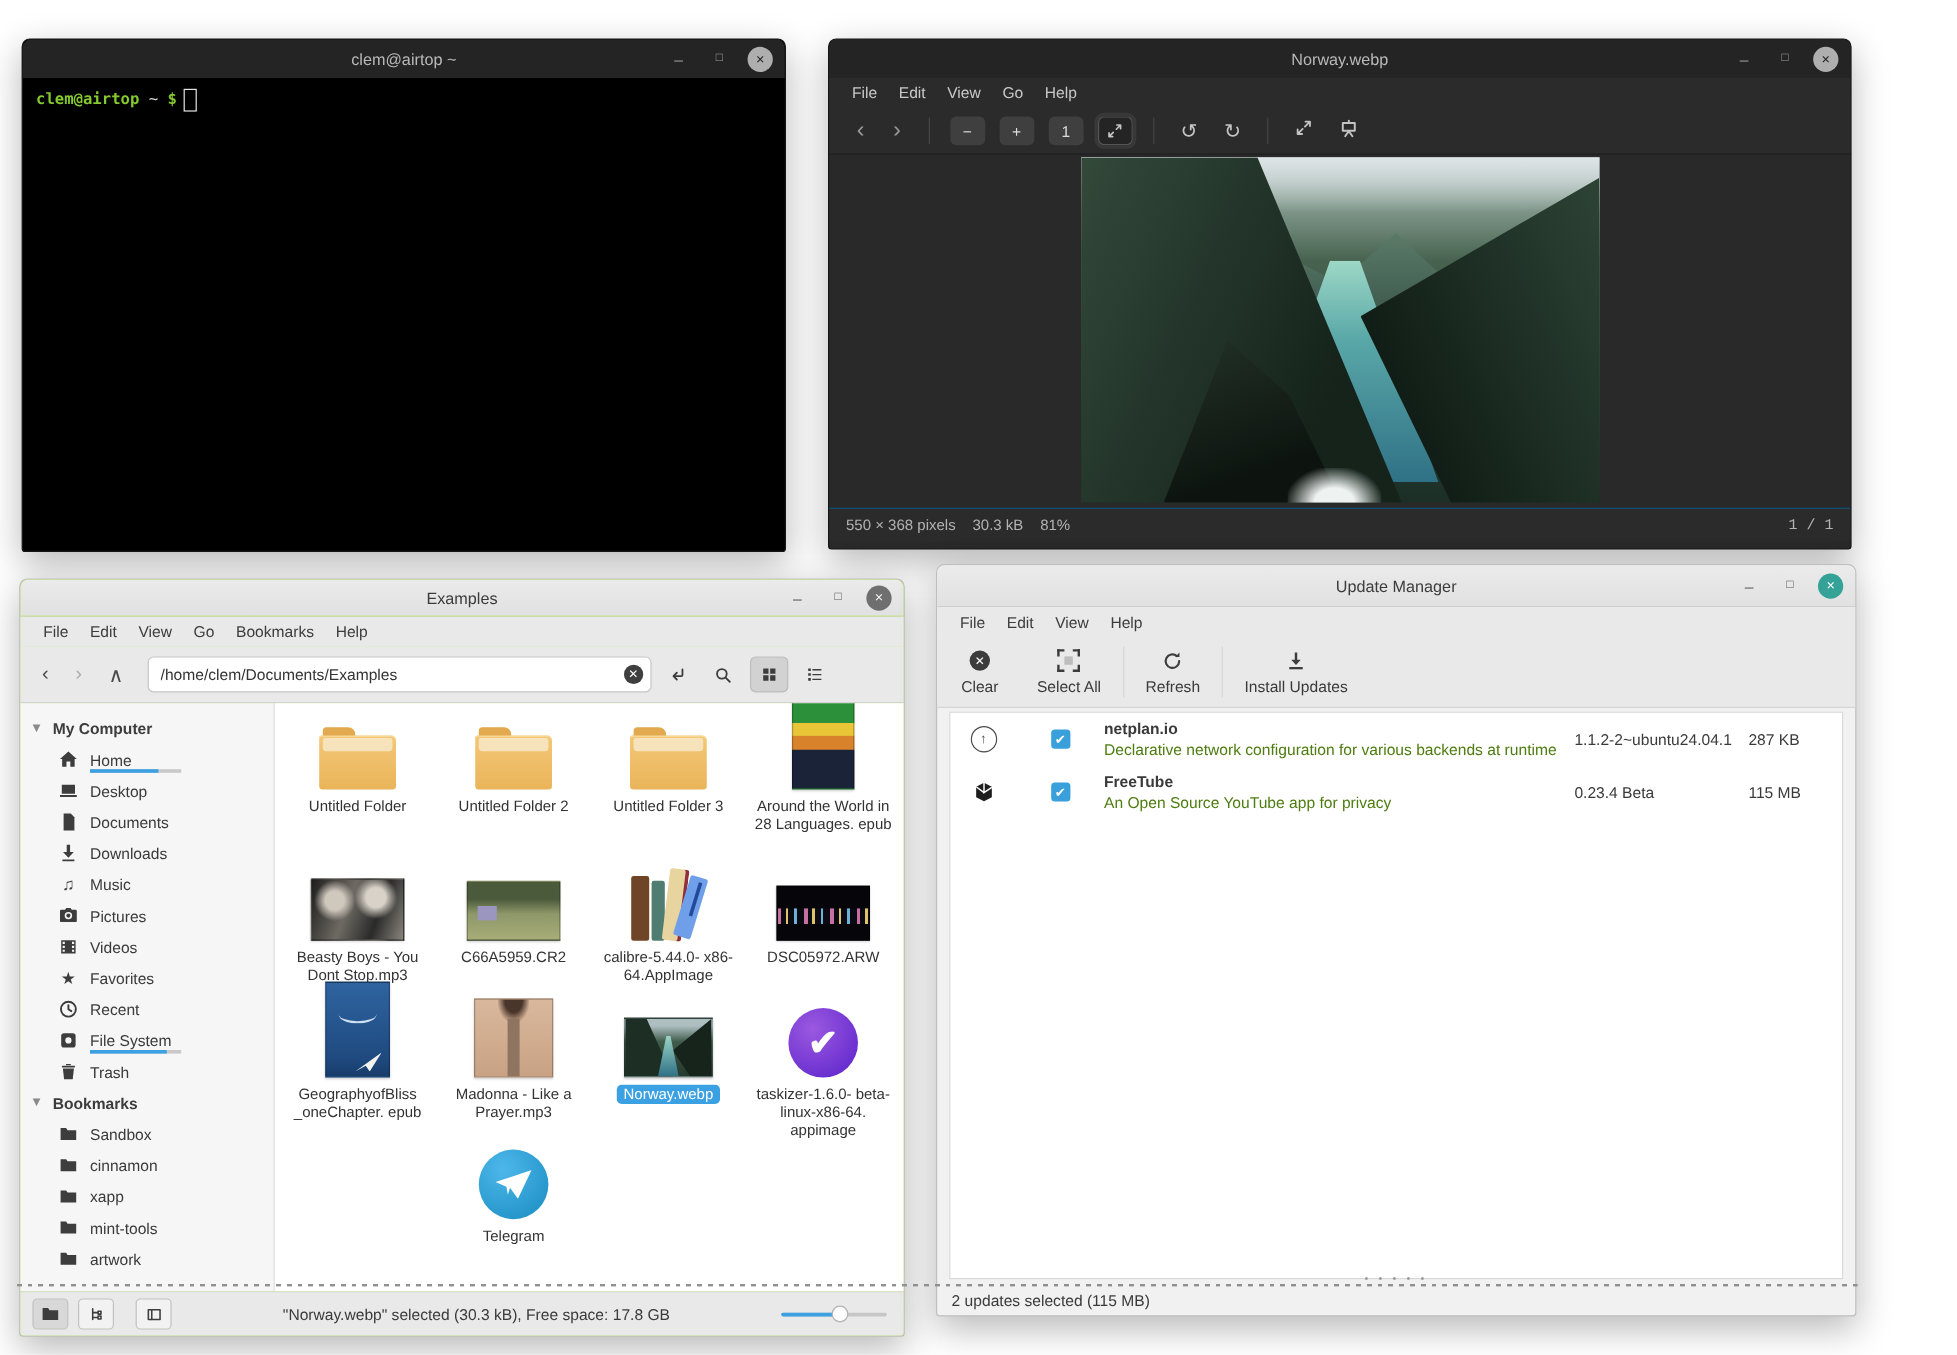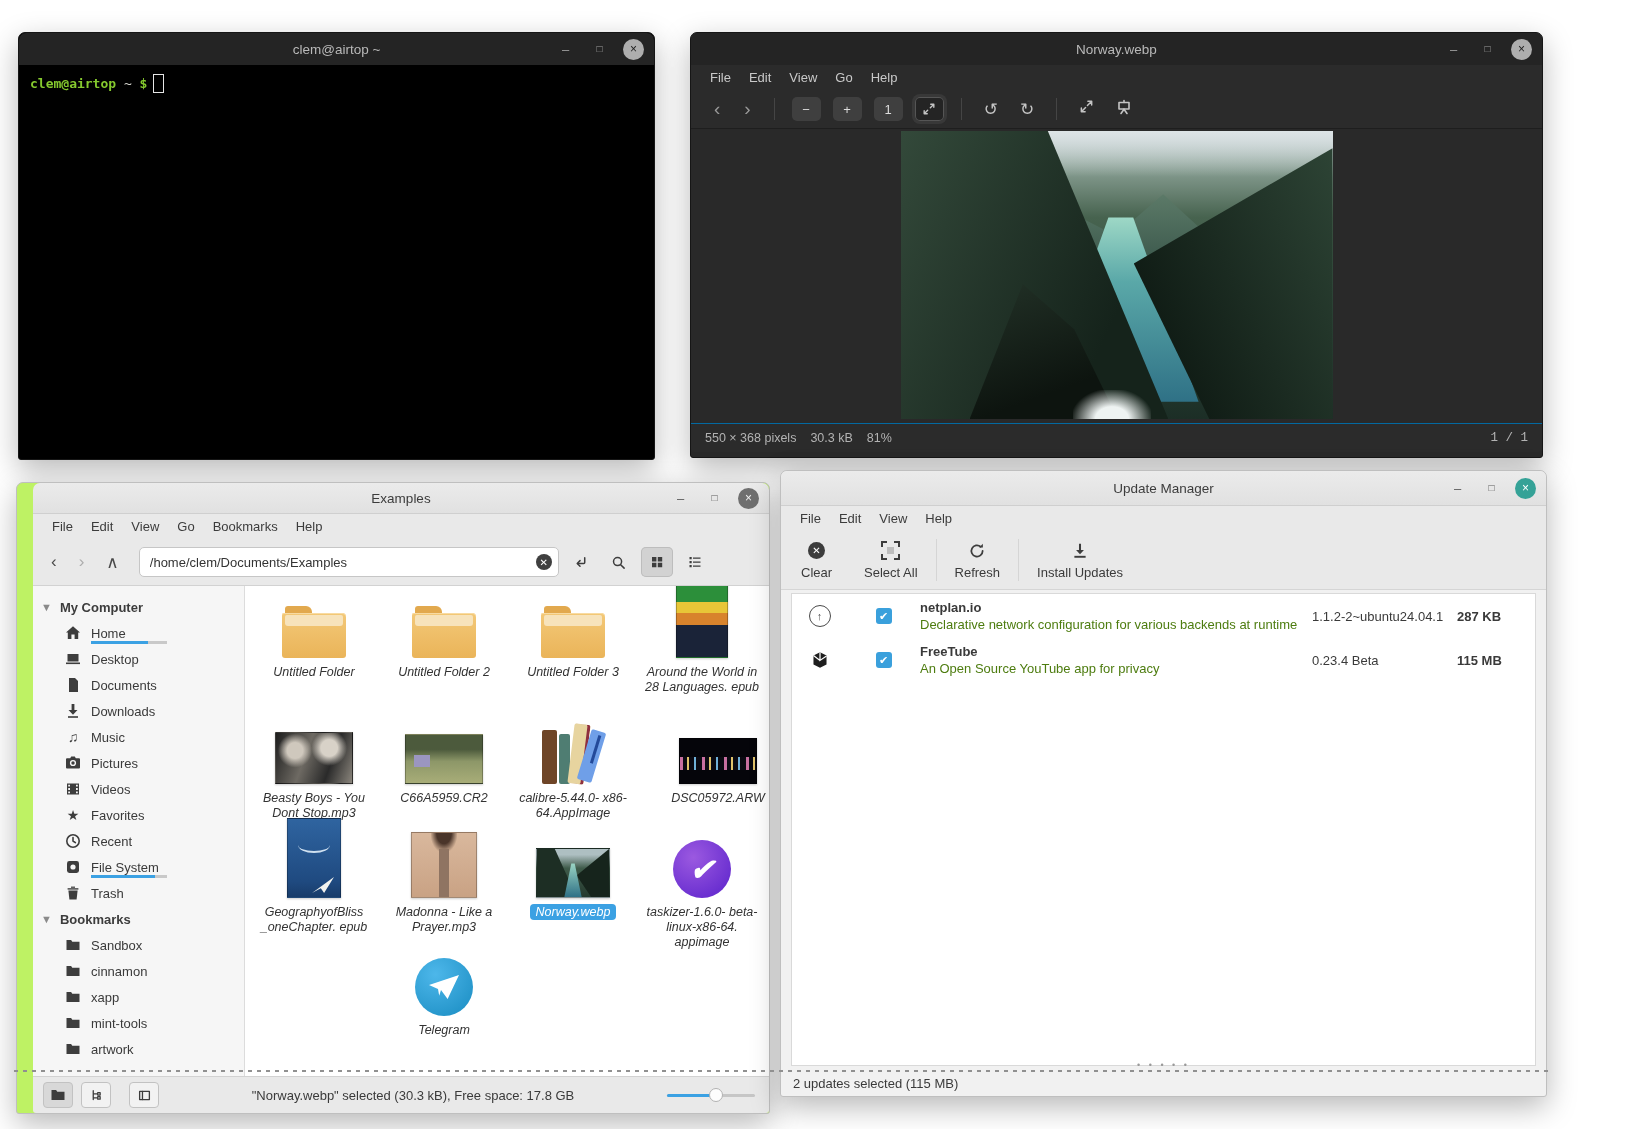--- a/index.html
+++ b/index.html
@@ -59,21 +59,21 @@
             clip-path:polygon(100% 6%,0 46%,38% 100%,100% 100%);}
   .fj-far{left:30%;top:22%;width:44%;height:26%;background:linear-gradient(180deg,#5c7a68,#39564a);
           clip-path:polygon(0 100%,18% 20%,45% 55%,70% 0,100% 70%,100% 100%);}
   .fj-water{left:33%;top:30%;width:36%;height:64%;
             background:linear-gradient(180deg,#9ed8c6 0%,#5aa8a8 35%,#2f7186 100%);
             clip-path:polygon(42% 0,58% 0,100% 100%,0 100%);}
   .fj-rock{left:16%;bottom:0;width:44%;height:52%;background:linear-gradient(160deg,#25352a,#0d140f 70%);
            clip-path:polygon(0 100%,28% 10%,55% 40%,78% 100%);}
   .fj-snow{left:40%;bottom:0;width:18%;height:10%;background:radial-gradient(ellipse at 50% 100%,#eef3f2 30%,rgba(238,243,242,0) 75%);}
   
-  #nemo{left:16px;top:482px;width:736px;height:630px;background:#bef264;border:1px solid #bfbfbf;padding-left:16px;}
+  #nemo{left:16px;top:482px;width:736px;height:630px;background:#bef264;border:1px solid #bfbfbf;}
   #nemo .titlebar{height:30px;}
   .n-toolbar{height:46px;background:#e9e9e9;border-bottom:1px solid #d2d2d2;display:flex;align-items:center;
              padding:0 10px;gap:6px;}
   .n-nav{font-size:17px;color:#4a4a4a;padding:0 8px;}
   .n-nav.disabled{color:#adadad;}
   .pathwrap{position:relative;flex:0 0 420px;height:30px;margin-left:6px;}
   .pathwrap input{width:100%;height:100%;box-sizing:border-box;border:1px solid #c6c6c6;border-radius:5px;
                   padding:0 30px 0 10px;font-size:13px;color:#333;background:#fff;outline:none;
                   font-family:"Liberation Sans",sans-serif;}
   .clearbtn{position:absolute;right:7px;top:7px;width:16px;height:16px;border-radius:50%;background:#3f3f3f;
@@ -84,21 +84,21 @@
   .sidebar{width:212px;background:#f6f6f6;border-right:1px solid #dcdcdc;padding-top:8px;font-size:13px;
            overflow:hidden;box-sizing:border-box;}
   .sb-header{display:flex;align-items:center;gap:8px;padding:5px 8px;font-weight:bold;color:#3c3c3c;height:16px;}
   .sb-exp{color:#8a8a8a;font-size:11px;}
   .sb-item{display:flex;align-items:center;gap:10px;padding:0 8px 0 32px;height:26px;color:#3a3a3a;position:relative;}
   .sb-item svg{flex:0 0 16px;}
   .sb-glyph{width:16px;text-align:center;font-size:14px;color:#3d3d3d;}
   .usebar{position:absolute;left:58px;top:21px;height:3px;width:76px;background:#c9c9c9;}
   .usebar i{display:block;height:100%;background:#3ba1e3;}
   .filepane{flex:1;background:#ffffff;position:relative;overflow:hidden;}
-  .file{position:absolute;width:122px;text-align:center;font-style:italic;}
+  .file{position:absolute;width:122px;text-align:center;}
   .thumb{height:64px;display:flex;align-items:flex-end;justify-content:center;margin-bottom:7px;}
   .flabel{font-size:12.5px;line-height:1.18;color:#333;word-wrap:break-word;overflow-wrap:break-word;}
   .flabel .pill{background:#3ba1e3;color:#fff;border-radius:4px;padding:1px 6px;display:inline;
                 box-decoration-break:clone;-webkit-box-decoration-break:clone;}
   
   .folderic{position:relative;width:64px;height:52px;}
   .folderic .tab{position:absolute;top:0;left:3px;width:27px;height:12px;background:#e2a94e;border-radius:3px 6px 0 0;}
   .folderic .bodyp{position:absolute;top:7px;left:0;right:0;bottom:0;background:linear-gradient(180deg,#f3c877 0%,#eab459 100%);border-radius:2px 4px 3px 3px;box-shadow:inset 0 1px 0 #f8dba2;}
   .folderic .fold{position:absolute;top:9px;left:3px;right:3px;height:11px;background:#f7e3bb;border-radius:2px 2px 3px 3px;}
   
@@ -164,21 +164,21 @@
   .col-ver{width:145px;}
   .col-size{flex:1;border-right:none !important;}
   .um-row{display:flex;align-items:center;font-size:13px;color:#3a3a3a;padding:6px 0;}
   .um-row .cc{box-sizing:border-box;}
   .cc-type{width:55px;display:flex;justify-content:center;}
   .cc-upg{width:73px;display:flex;justify-content:center;}
   .cc-name{width:392px;padding-right:8px;}
   .cc-name .nm{font-weight:bold;margin-bottom:2px;}
   .cc-name .ds{color:#4d7c0f;}
   .cc-ver{width:145px;}
-  .cc-size{flex:1;font-weight:bold;}
+  .cc-size{flex:1;}
   .upd-circ{width:20px;height:20px;border:1.4px solid #4a4a4a;border-radius:50%;display:flex;align-items:center;justify-content:center;font-size:11px;color:#4a4a4a;}
   .chkbox{width:16px;height:16px;background:#3aa0dc;border-radius:3px;color:#fff;font-size:11px;display:flex;align-items:center;justify-content:center;}
   .splitdots{position:absolute;left:0;right:0;bottom:26px;text-align:center;color:#9a9a9a;font-size:9px;letter-spacing:3px;}
   .u-status{position:absolute;left:0;right:0;bottom:0;height:26px;display:flex;align-items:center;padding:0 12px;font-size:13px;color:#3a3a3a;}
   
   #dash-line{position:absolute;left:14px;top:1070px;width:1534px;height:2px;z-index:60;
              background:repeating-linear-gradient(90deg,#909090 0 4px,transparent 4px 9px);}
   svg.ic16{width:16px;height:16px;fill:#3d3d3d;}
   svg.stroke{fill:none;stroke:#3d3d3d;stroke-width:1.6;stroke-linecap:round;stroke-linejoin:round;}
   .dark svg.stroke{stroke:#c4c4c4;}
@@ -493,21 +493,21 @@
               <div class="b1"></div>
               <div class="b2"></div>
               <div class="b3"></div>
               <div class="b4">
                 <i></i>
               </div>
             </div>
           </div>
         <div class="flabel">calibre-5.44.0- x86-64.AppImage</div>
       </div>
-      <div class="file" style="left:412px;top:134px">
+      <div class="file" style="left:396px;top:134px">
         <div class="thumb">
             <div class="th-dsc ph">
               <div class="lights"></div>
             </div>
           </div>
         <div class="flabel">DSC05972.ARW</div>
       </div>
 
       <div class="file" style="left:8px;top:248px">
         <div class="thumb">

